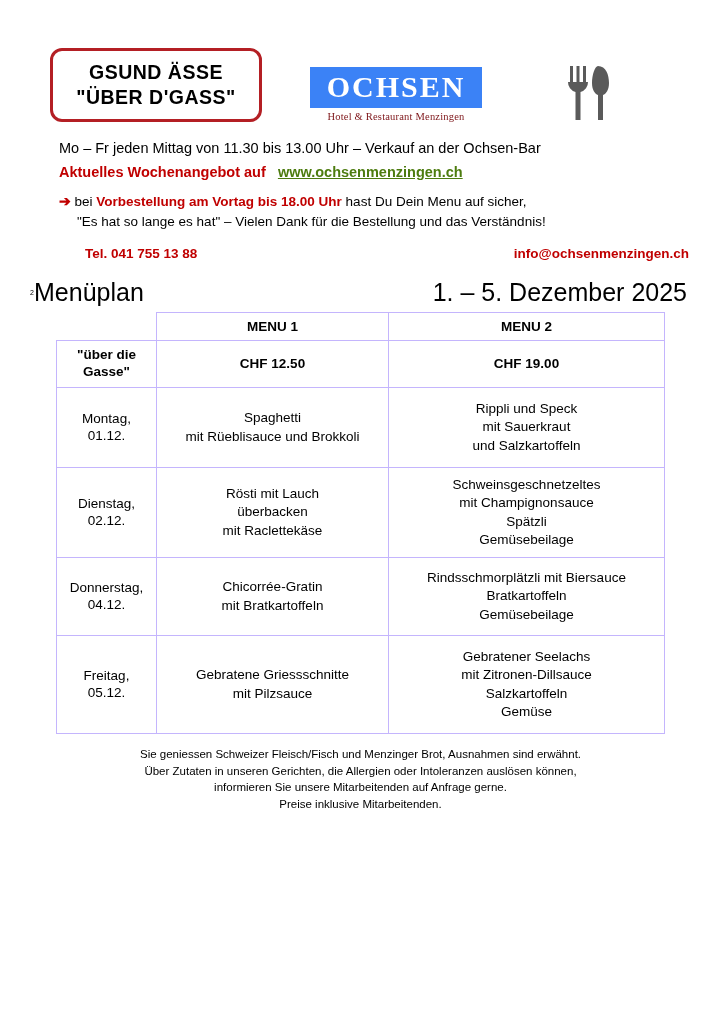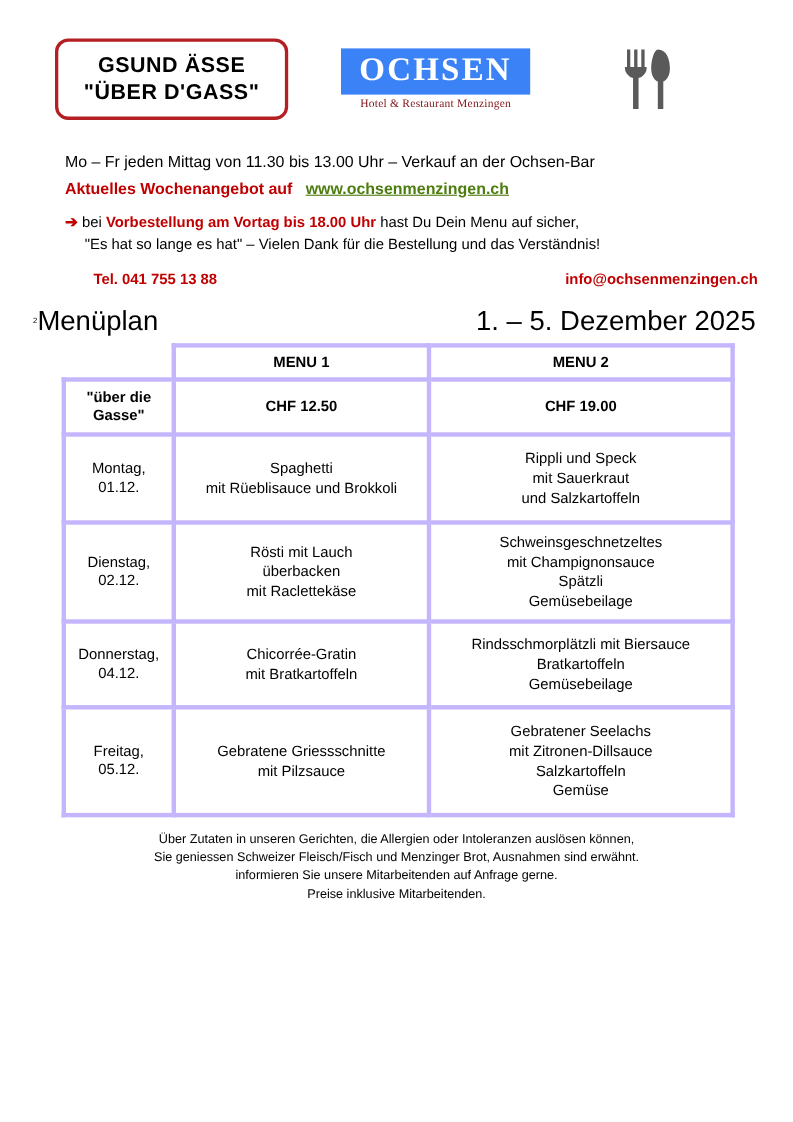--- a/index.html
+++ b/index.html
@@ -19,21 +19,21 @@
     position: relative;
     width: 721px;
     height: 1020px;
     box-sizing: border-box;
     padding: 0 28px;
   }
 
   
   .header {
     display: flex;
-    align-items: center;
+    align-items: flex-end;
     height: 100px;
     padding-top: 22px;
   }
   .logo-box {
     width: 212px;
     height: 74px;
     border: 3px solid #b41f24;
     border-radius: 12px;
     display: flex;
     flex-direction: column;
@@ -149,21 +149,21 @@
 
   
   table.menu {
     margin-top: 5px;
     border-collapse: collapse;
     width: 608px;
     margin-left: 28px;
     table-layout: fixed;
   }
   table.menu td {
-    border: 4px solid #c4b5fd;
+    border: 1px solid #c4b5fd;
     vertical-align: middle;
     text-align: center;
     font-size: 13.5px;
     padding: 6px 4px;
   }
   .col-day { width: 100px; }
   .col-m1 { width: 232px; }
   .col-m2 { width: 276px; }
 
   td.daycell {
@@ -292,19 +292,19 @@
         </tr>
         <tr style="height: 98px;">
           <td class="daycell">Freitag,<br>05.12.</td>
           <td class="dish">Gebratene Griessschnitte<br>mit Pilzsauce</td>
           <td class="dish">Gebratener Seelachs<br>mit Zitronen-Dillsauce<br>Salzkartoffeln<br>Gemüse</td>
         </tr>
       </tbody>
   </table>
 
   <div class="footer">
+    <div>Sie geniessen Schweizer Fleisch/Fisch und Menzinger Brot, Ausnahmen sind erwähnt.</div>
     <div>Über Zutaten in unseren Gerichten, die Allergien oder Intoleranzen auslösen können,</div>
-    <div>Sie geniessen Schweizer Fleisch/Fisch und Menzinger Brot, Ausnahmen sind erwähnt.</div>
     <div>informieren Sie unsere Mitarbeitenden auf Anfrage gerne.</div>
     <div>Preise inklusive Mitarbeitenden.</div>
   </div>
 
 </div>
 
 </body></html>

